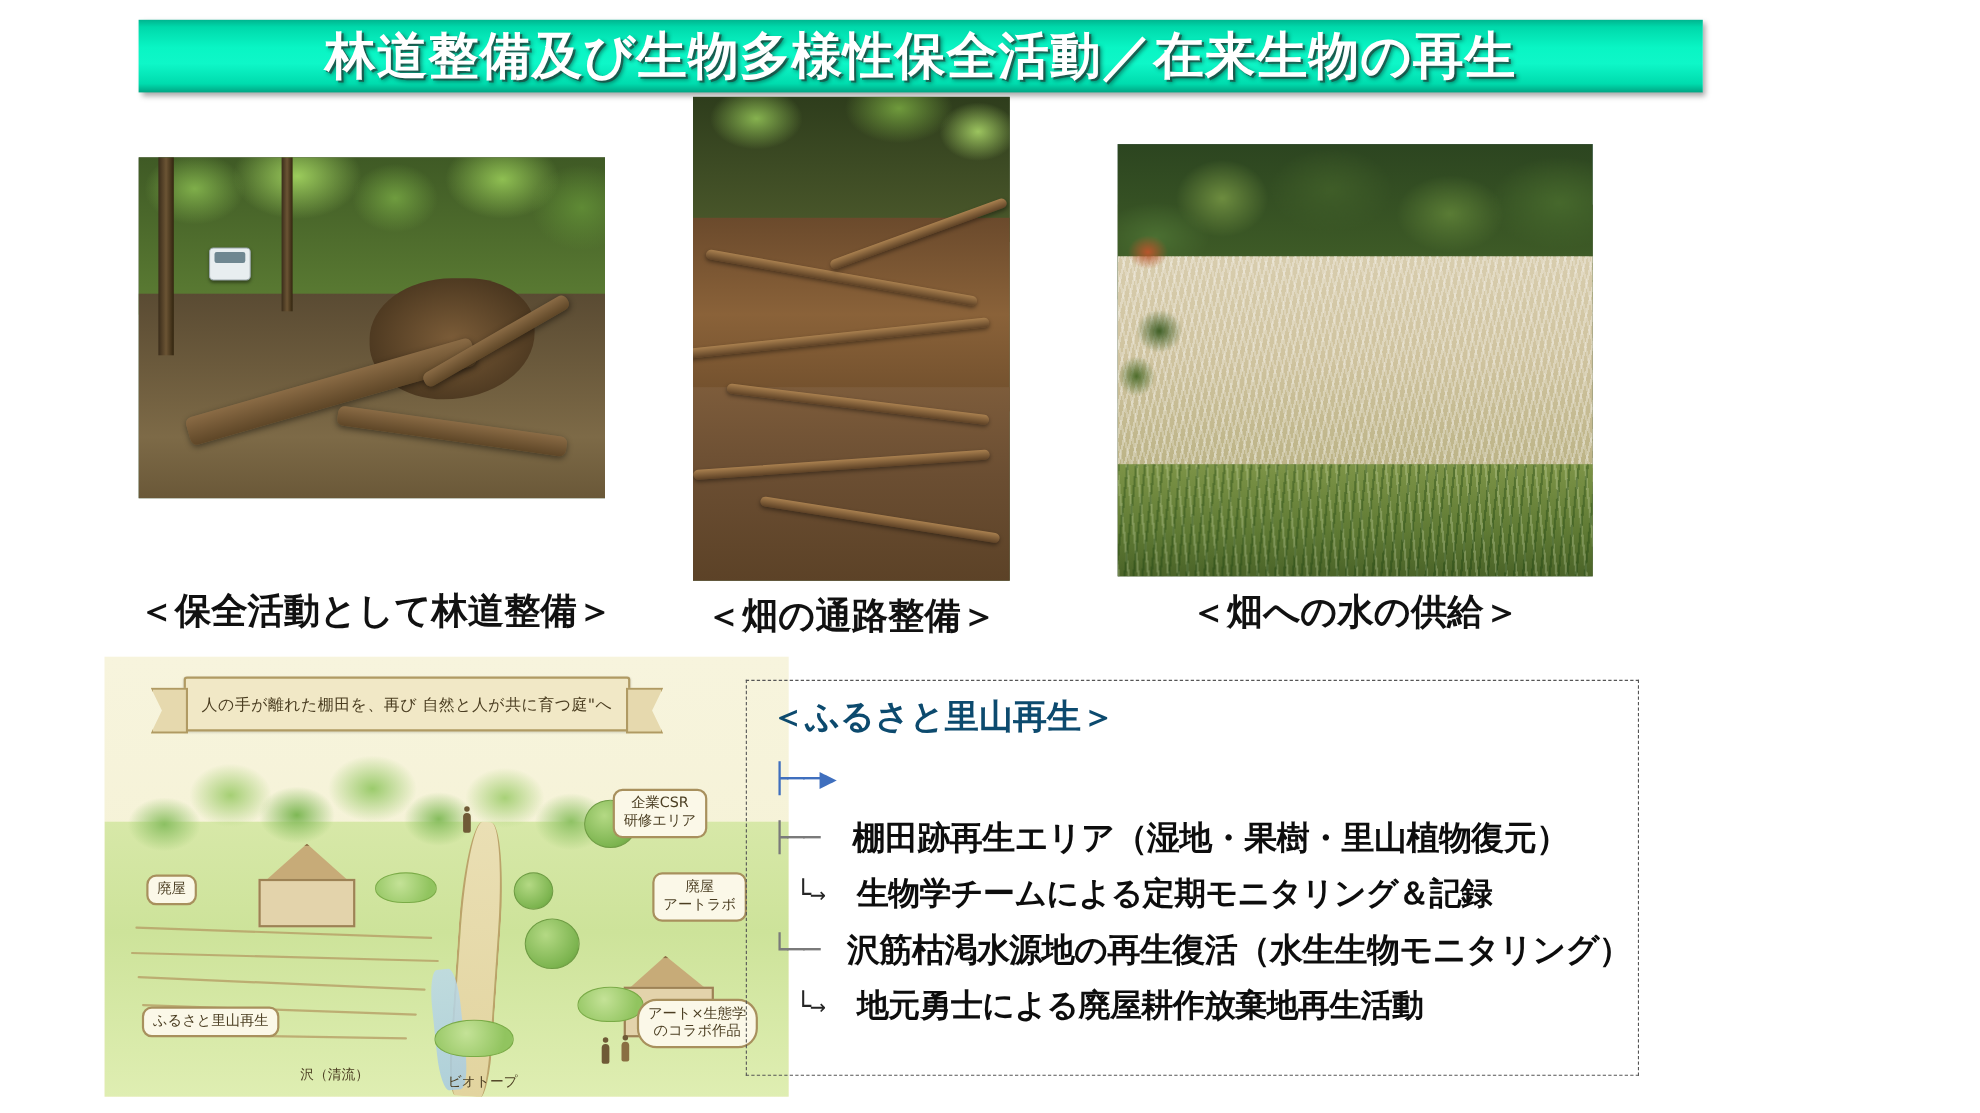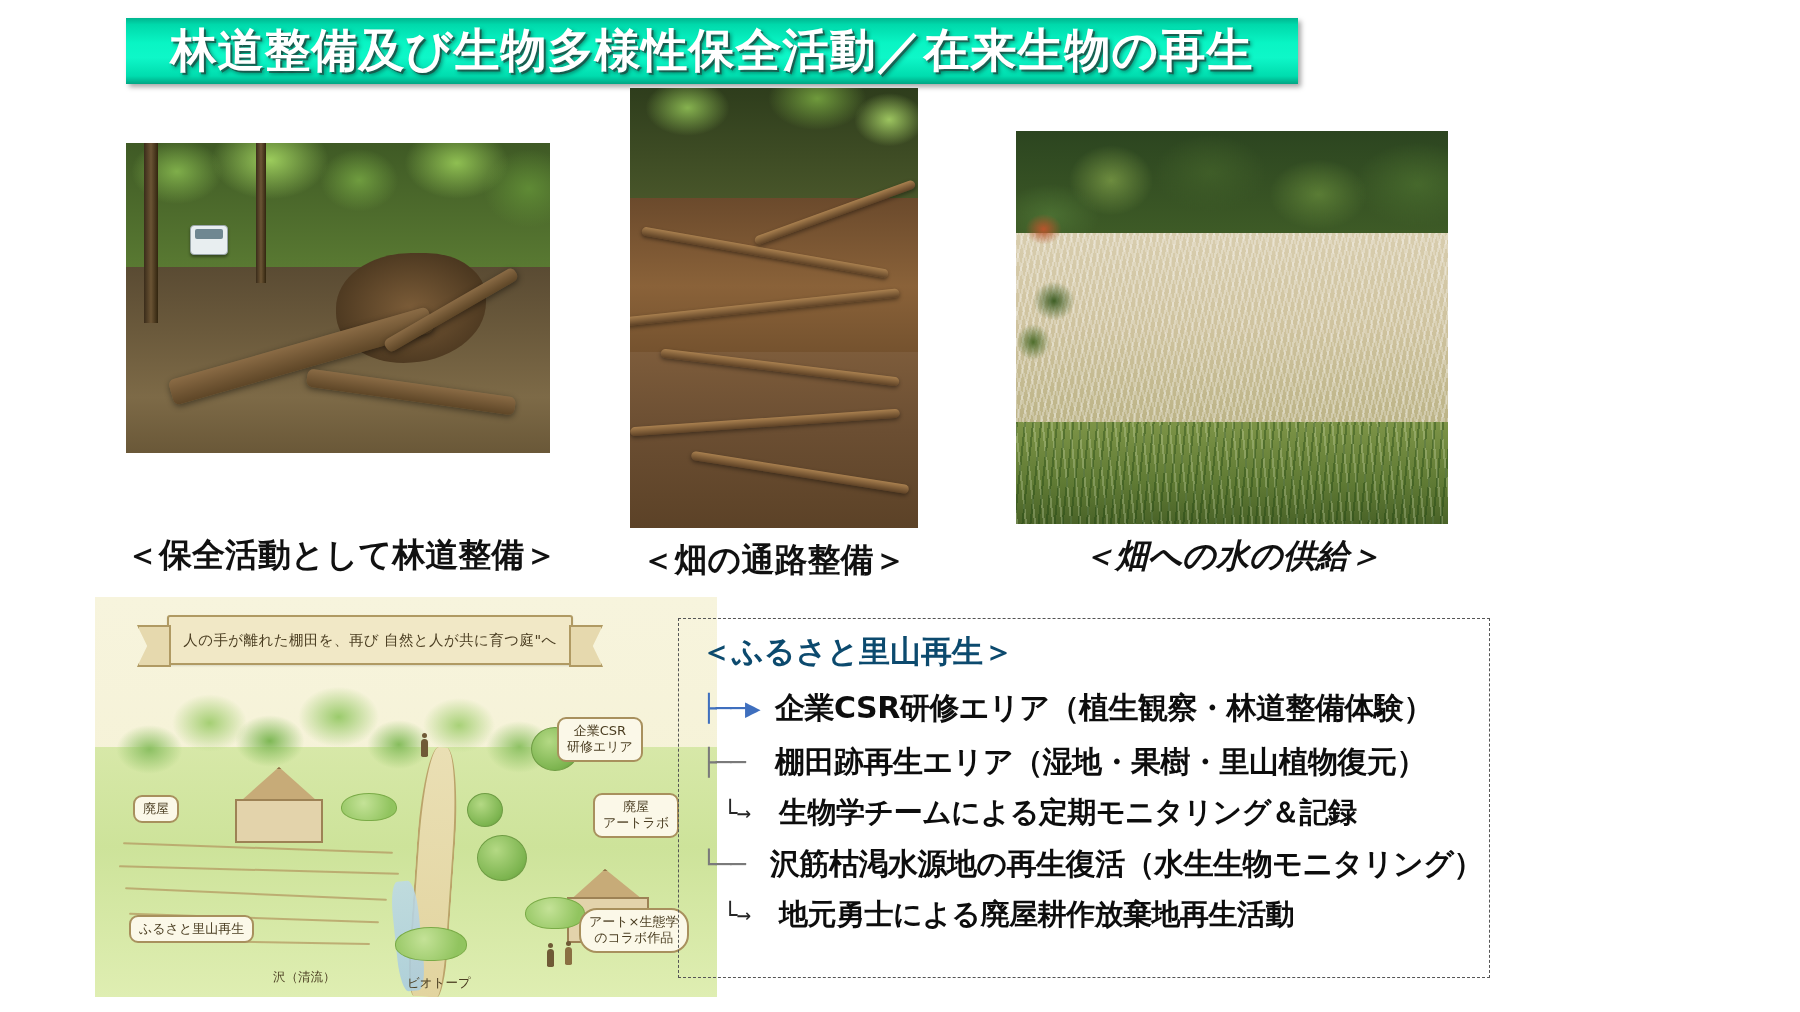--- a/index.html
+++ b/index.html
@@ -13,21 +13,21 @@
     position: relative;
     overflow: hidden;
     font-family: "Liberation Sans", "DejaVu Sans", sans-serif;
   }
 
   
   .title-banner {
     position: absolute;
     left: 126px;
     top: 18px;
-    width: 1172px;
+    width: 1422px;
     height: 66px;
     background: linear-gradient(to bottom,
         #00b58f 0%, #00d9ab 10%, #09f5c4 38%,
         #0ef7c8 60%, #00dcae 88%, #00a583 100%);
     box-shadow: 3px 3px 5px rgba(0,0,0,0.35);
     display: flex;
     align-items: center;
     justify-content: center;
   }
   .title-text {
@@ -157,21 +157,21 @@
   .caption {
     position: absolute;
     font-family: "DejaVu Sans", "Liberation Sans", sans-serif;
     font-size: 33px;
     font-weight: 700;
     color: #111111;
     white-space: nowrap;
   }
   #cap1 { left: 126px; top: 533px; width: 424px; text-align: center; }
   #cap2 { left: 630px; top: 538px; width: 288px; text-align: center; }
-  #cap3 { left: 1016px; top: 534px; width: 432px; text-align: center; font-style: italic; }
+  #cap3 { left: 1016px; top: 534px; width: 432px; text-align: center; }
 
   
   #illus {
     position: absolute;
     left: 95px; top: 597px; width: 622px; height: 400px;
     background: linear-gradient(to bottom, #f7f4dd 0%, #f5f2d6 55%, #f3efcf 100%);
     overflow: hidden;
   }
   .ill-forest {
     position:absolute; left:20px; top:78px; width:430px; height:120px;
@@ -435,21 +435,20 @@
   <div class="ill-plain" style="left:312px; top:378px;">ビオトープ</div>
 </div>
 
 <div id="treebox">
   <div class="tb-head">＜ふるさと里山再生＞</div>
 
   <div class="tb-rows">
 
     <div class="tb-row">
       <span class="tb-prefix arrow-blue">├──▶</span>
-      <span class="tb-text">企業CSR研修エリア（植生観察・林道整備体験）</span>
     </div>
 
     <div class="tb-row">
       <span class="tb-prefix">├──</span>
       <span class="tb-text">棚田跡再生エリア（湿地・果樹・里山植物復元）</span>
     </div>
 
     <div class="tb-row sub">
       <span class="tb-prefix sub-pre">└→</span>
       <span class="tb-text sub-text">生物学チームによる定期モニタリング＆記録</span>

